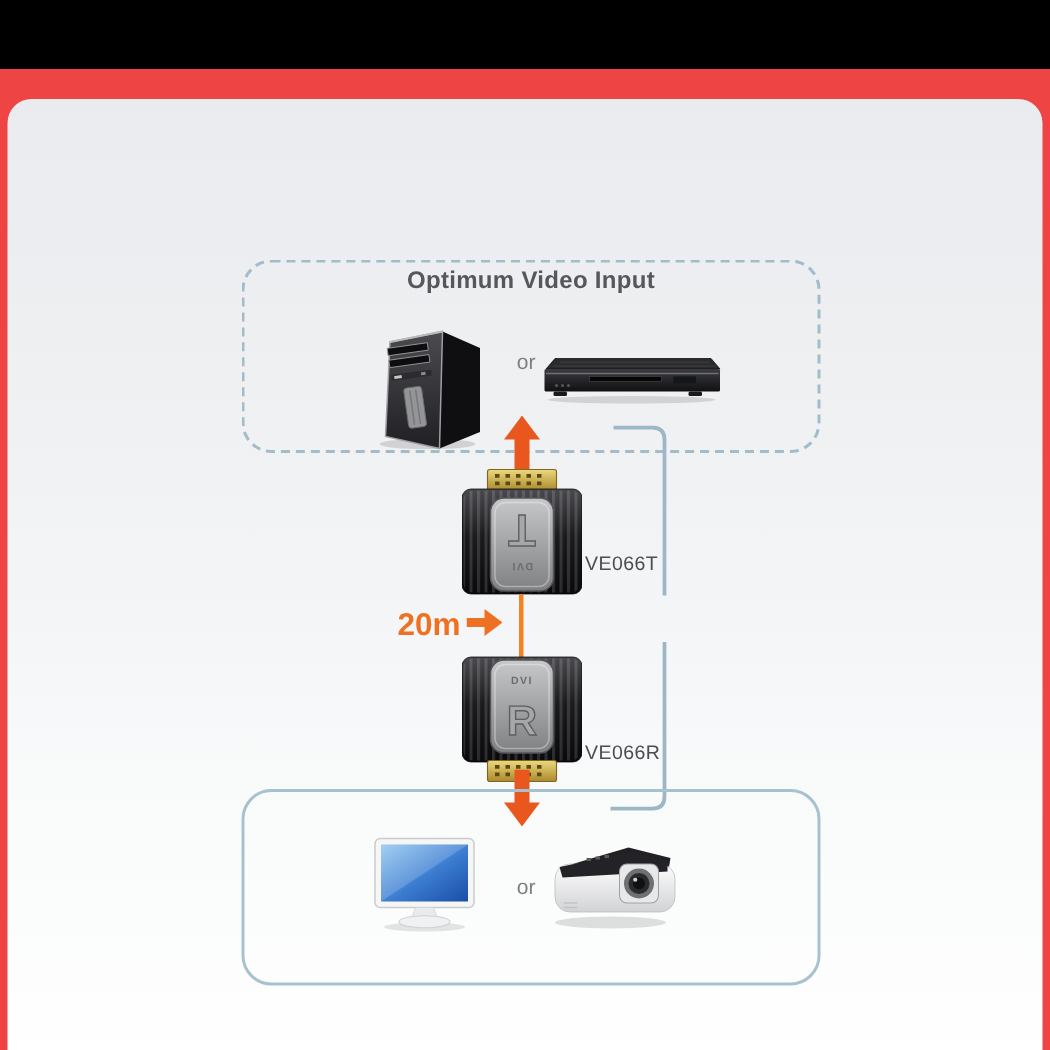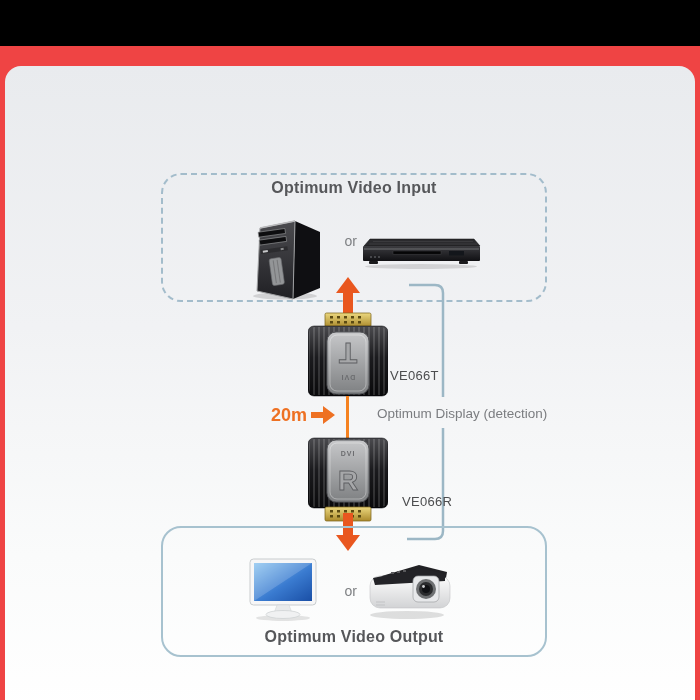--- a/index.html
+++ b/index.html
@@ -9,21 +9,21 @@
     background:linear-gradient(180deg,#e9ebee 0%,#f1f2f4 40%,#fafbfb 75%,#ffffff 100%);}
   .abs{position:absolute;}
   .iobox{position:absolute;left:156px;width:386px;border-radius:20px;box-sizing:border-box;}
   .inbox{top:107px;height:129px;border:2px dashed #a3bccb;}
   .outbox{top:460px;height:131px;border:2px solid #a7c2cf;}
   .boxtitle{position:absolute;left:0;width:100%;text-align:center;
     font-size:16px;font-weight:bold;color:#56575a;letter-spacing:.2px;}
   .orlbl{position:absolute;width:30px;text-align:right;font-size:14px;color:#7d7f82;}
   .devlbl{position:absolute;font-size:13px;font-weight:normal;color:#4c4d4f;letter-spacing:.3px;}
   .dist{position:absolute;left:256px;top:339px;width:46px;text-align:right;
-    font-size:18px;font-weight:bold;color:#ee7123;}
+    font-size:21px;font-weight:bold;color:#ee7123;}
   .detect{position:absolute;left:372px;top:340px;font-size:13.5px;color:#7b7d80;}
   .cable{position:absolute;left:341px;top:330px;width:3px;height:46px;background:#f58220;}
   svg{display:block;}
   svg text{font-family:"Liberation Sans",sans-serif;}
 </style>
 </head>
 <body>
 
 <div class="stage">
 
@@ -136,21 +136,20 @@
     <div class="cable"></div>
 
     <div class="dist">20m</div>
     <svg class="abs" style="left:306px;top:340px" width="24" height="18" viewBox="0 0 24 18">
       <polygon points="0,6 12,6 12,0 24,9 12,18 12,12 0,12" fill="#ee7123"></polygon>
     </svg>
 
     <svg class="abs" style="left:395px;top:208px" width="55" height="275" viewBox="0 0 55 275">
       <path d="M 9 11 L 35 11 Q 43 11 43 19 L 43 123 M 43 154 L 43 257 Q 43 265 35 265 L 7 265" fill="none" stroke="#9cb7c5" stroke-width="2.5"></path>
     </svg>
-    <div class="detect">Optimum Display (detection)</div>
 
     <svg class="abs" style="left:303px;top:368px" width="80" height="88" viewBox="0 0 80 88">
       <rect x="0" y="4" width="80" height="70" rx="6" fill="url(#g-body)" stroke="#060608" stroke-width=".5"></rect>
       <rect x="1" y="5" width="78" height="68" rx="6" fill="url(#g-ribs)"></rect>
       <rect x="19" y="6" width="42" height="62" rx="9" fill="url(#g-plate)" stroke="#55565a" stroke-width="1"></rect>
       <rect x="22" y="9" width="36" height="56" rx="7" fill="none" stroke="rgba(255,255,255,.35)" stroke-width="1"></rect>
       <text x="40" y="22" text-anchor="middle" font-size="7" font-weight="bold" fill="#6b6c6f" letter-spacing="1">DVI</text>
       <text x="40" y="56" text-anchor="middle" font-size="28" font-weight="bold" fill="#a6a7a9" stroke="#5d5e61" stroke-width=".9">R</text>
       <rect x="17" y="73" width="46" height="14" rx="1.5" fill="url(#g-gold)" stroke="#7d671f" stroke-width=".75"></rect>
       <g fill="#5b4a12">
@@ -159,21 +158,21 @@
         <rect x="36" y="76" width="3" height="2.5"></rect>
           <rect x="43" y="76" width="3" height="2.5"></rect>
         <rect x="50" y="76" width="3" height="2.5"></rect>
           <rect x="22" y="81" width="3" height="2.5"></rect>
         <rect x="29" y="81" width="3" height="2.5"></rect>
           <rect x="36" y="81" width="3" height="2.5"></rect>
         <rect x="43" y="81" width="3" height="2.5"></rect>
           <rect x="50" y="81" width="3" height="2.5"></rect>
       </g>
     </svg>
-    <div class="devlbl" style="left:397px;top:428px">VE066R</div>
+    <div class="devlbl" style="left:385px;top:428px">VE066R</div>
 
     <svg class="abs" style="left:331px;top:447px" width="24" height="38" viewBox="0 0 24 38">
       <polygon points="7,0 17,0 17,22 24,22 12,38 0,22 7,22" fill="#e9571f"></polygon>
     </svg>
 
     <div class="iobox outbox"></div>
 
     <svg class="abs" style="left:244px;top:492px" width="70" height="64" viewBox="0 0 70 64">
       <ellipse cx="34" cy="60" rx="27" ry="3" fill="#000" opacity=".10"></ellipse>
       <rect x="1" y="1" width="66" height="46" rx="3.5" fill="#f6f6f7" stroke="#c9ccce" stroke-width="1"></rect>
@@ -195,16 +194,15 @@
       <rect x="42" y="10" width="3" height="2" fill="#59595c"></rect>
       <rect x="52" y="16" width="26" height="26" rx="5" fill="#e7e8ea" stroke="#9fa1a3" stroke-width=".7"></rect>
       <circle cx="65" cy="29" r="10" fill="#6e7072"></circle>
       <circle cx="65" cy="29" r="7" fill="#2a2b2d"></circle>
       <circle cx="65" cy="29" r="4" fill="#101114"></circle>
       <circle cx="62.5" cy="26.5" r="1.4" fill="#cfd0d2"></circle>
       <line x1="15" y1="42" x2="24" y2="42" stroke="#c2c3c5" stroke-width="1"></line>
       <line x1="15" y1="45" x2="24" y2="45" stroke="#c2c3c5" stroke-width="1"></line>
     </svg>
 
-    <div class="boxtitle" style="top:562px;left:156px;width:386px;">Optimum Video Output</div>
 
   </div>
 </div>
 
 </body></html>

